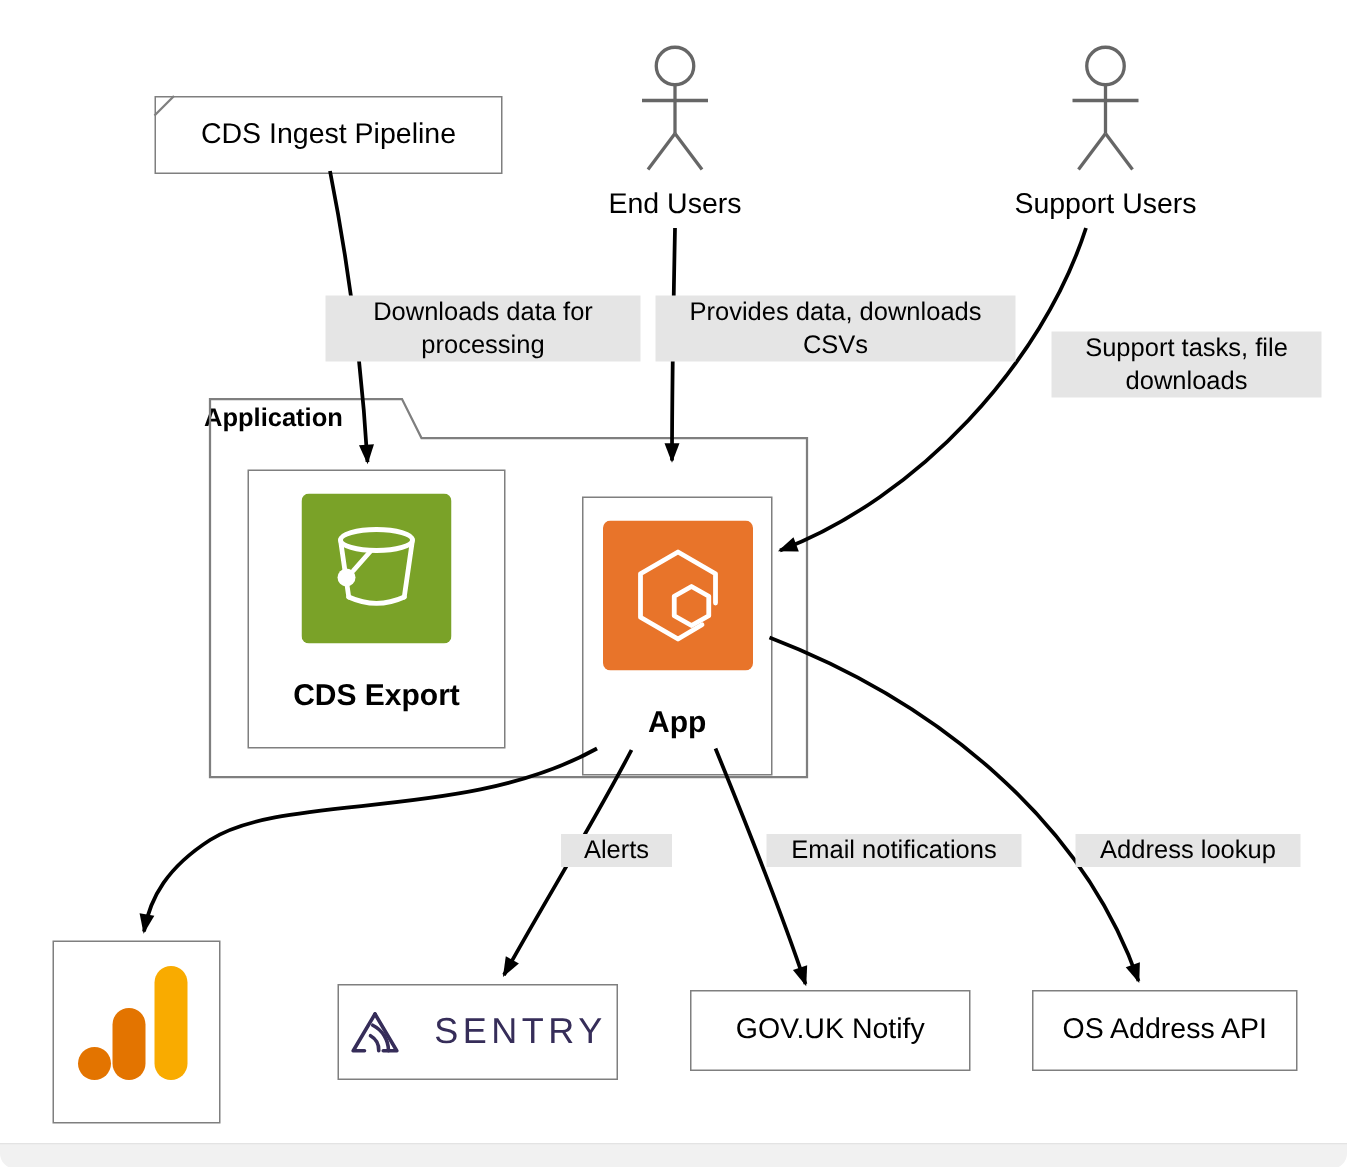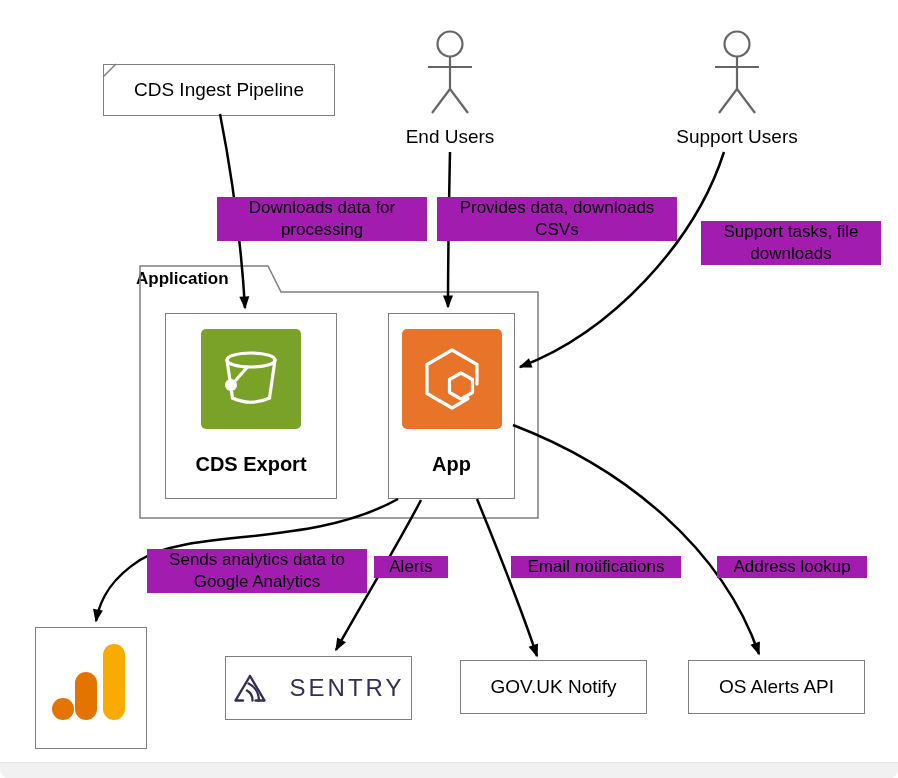--- a/index.html
+++ b/index.html
@@ -2,34 +2,34 @@
 <html><head>
 <meta charset="utf-8">
 <style>
   html,body{margin:0;padding:0;background:#ffffff;}
   body{font-family:"Liberation Sans", sans-serif; color:#000;}
   .canvas{position:relative;width:898px;height:778px;background:#fff;overflow:hidden;}
   .node{position:absolute;background:#fff;border:1.5px solid #7f7f7f;}
   .center{display:flex;align-items:center;justify-content:center;text-align:center;}
   #cds-ingest{left:103px;top:64px;width:230px;height:50px;font-size:19px;}
   #cds-export{left:165px;top:313px;width:170px;height:184px;flex-direction:column;justify-content:flex-start;}
-  #app-box{left:388px;top:313px;width:125px;height:184px;flex-direction:column;justify-content:flex-start;}
+  #app-box{left:388px;top:331px;width:125px;height:184px;flex-direction:column;justify-content:flex-start;}
   .icon-wrap{margin-top:15px;line-height:0;}
   .node-title{font-weight:bold;font-size:20px;margin-top:24px;}
   #ga-box{left:35px;top:627px;width:110px;height:120px;}
   #sentry-box{left:225px;top:656px;width:185px;height:62px;gap:23px;}
   .sentry-word{font-size:24px;letter-spacing:3px;color:#362d59;}
   #notify-box{left:460px;top:660px;width:185px;height:52px;font-size:19px;}
   #osplaces-box{left:688px;top:660px;width:175px;height:52px;font-size:19px;}
   .actor-label{position:absolute;text-align:center;font-size:19px;}
   #end-users-label{left:385px;top:126px;width:130px;}
   #support-users-label{left:660px;top:126px;width:154px;}
   #application-label{position:absolute;left:136px;top:269px;font-size:17px;font-weight:bold;}
   .overlay{position:absolute;left:0;top:0;pointer-events:none;}
-  .elbl{position:absolute;text-align:center;font-size:17px;line-height:22px;white-space:pre-line;background:#a21caf;}
+  .elbl{position:absolute;text-align:center;font-size:17px;line-height:22px;white-space:pre-line;background:#e5e5e5;}
   #lbl-downloads{left:217px;top:197px;width:210px;}
   #lbl-provides{left:437px;top:197px;width:240px;}
   #lbl-support{left:701px;top:197px;width:180px;margin-top:24px;}
   #lbl-analytics{left:147px;top:549px;width:220px;}
   #lbl-alerts{left:374px;top:556px;width:74px;}
   #lbl-email{left:511px;top:556px;width:170px;}
   #lbl-address{left:717px;top:556px;width:150px;}
   .bottom-edge{position:absolute;left:0;top:762px;width:898px;height:16px;background:#f1f1f1;border-top:1px solid #e3e3e3;border-radius:0 0 10px 10px;}
 </style>
 </head>
@@ -95,21 +95,21 @@
       </svg>
     </span>
     <span class="sentry-word">SENTRY</span>
   </div>
 
   <div id="notify-box" class="node center">
     <span>GOV.UK Notify</span>
   </div>
 
   <div id="osplaces-box" class="node center">
-    <span>OS Alerts API</span>
+    <span>OS Address API</span>
   </div>
 
   <svg class="overlay" width="898" height="778" viewBox="0 0 898 778">
     <defs>
       <marker id="arrowhead" markerUnits="userSpaceOnUse" markerWidth="16" markerHeight="14" refX="12.5" refY="6" orient="auto">
         <path d="M1,1 L14,6 L1,11 Z" fill="#000000"></path>
       </marker>
     </defs>
 
     <path d="M140,518 L140,266 L268,266 L281,292 L538,292 L538,518 Z" fill="none" stroke="#7f7f7f" stroke-width="1.5"></path>
@@ -144,20 +144,18 @@
 
   <div id="support-users-label" class="actor-label">Support Users</div>
   <div id="end-users-label" class="actor-label">End Users</div>
 
   <div id="lbl-downloads" class="elbl">Downloads data for
 processing</div>
   <div id="lbl-provides" class="elbl">Provides data, downloads
 CSVs</div>
   <div id="lbl-support" class="elbl">Support tasks, file
 downloads</div>
-  <div id="lbl-analytics" class="elbl">Sends analytics data to
-Google Analytics</div>
   <div id="lbl-alerts" class="elbl">Alerts</div>
   <div id="lbl-email" class="elbl">Email notifications</div>
   <div id="lbl-address" class="elbl">Address lookup</div>
 
   <div class="bottom-edge"></div>
 </div>
 
 </body></html>

